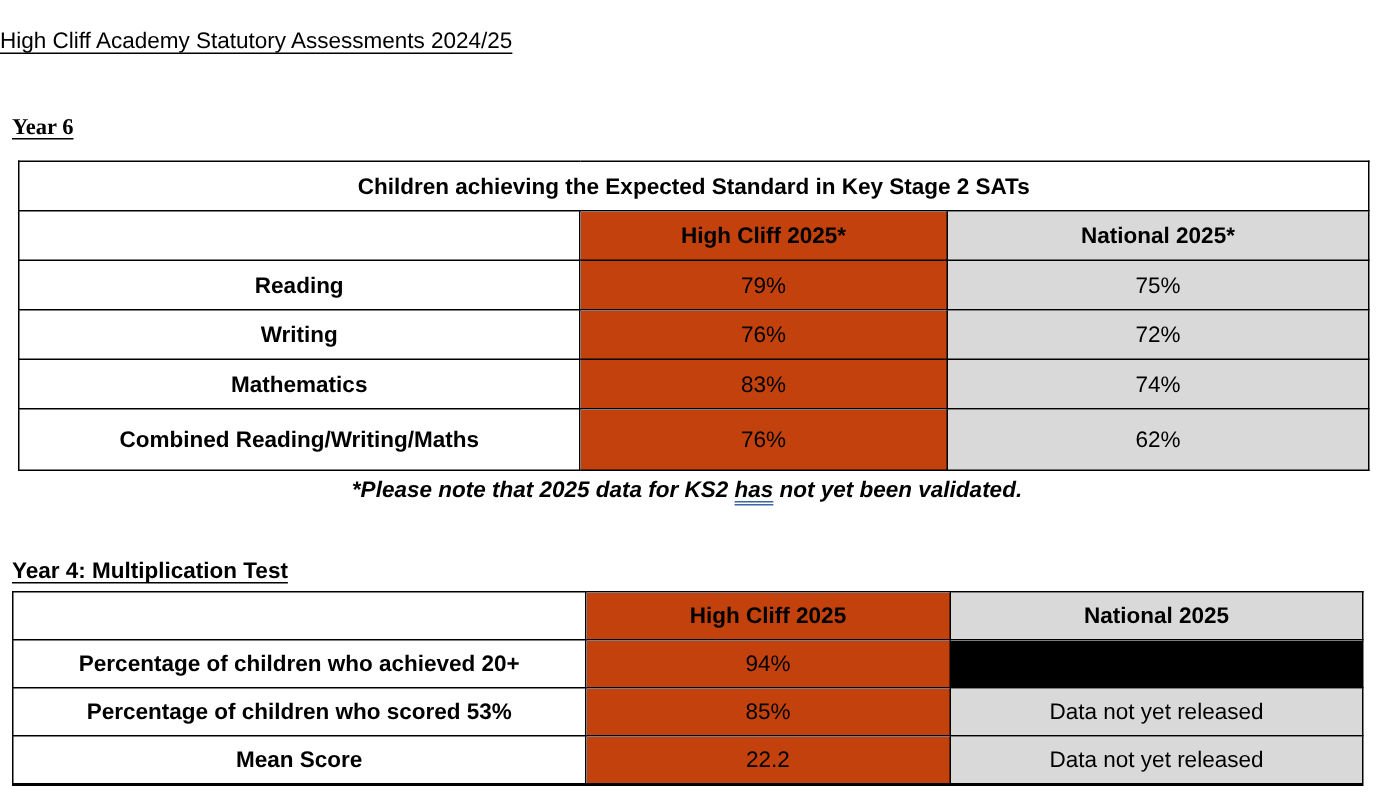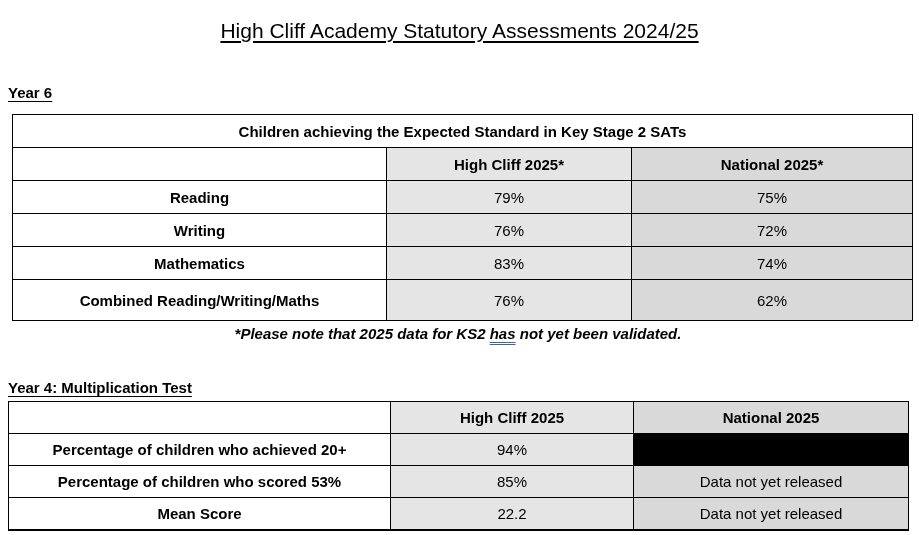--- a/index.html
+++ b/index.html
@@ -11,39 +11,38 @@
   }
   .page {
     position: relative;
     width: 919px;
     height: 535px;
     overflow: hidden;
     background: #ffffff;
   }
   .doc-title {
     margin-top: 19px;
-    text-align: center;
-    font-size: 21px;
+    font-size: 15px;
     font-weight: 400;
   }
   .doc-title span {
     text-decoration: underline;
     text-underline-offset: 3px;
   }
   .section-heading {
     margin: 0;
     padding-left: 8px;
     font-size: 15px;
     font-weight: 700;
   }
   .section-heading span {
     text-decoration: underline;
     text-underline-offset: 3px;
   }
-  .heading-year6 { margin-top: 41px; }
+  .heading-year6 { margin-top: 41px; font-family: Liberation Serif, serif; }
   .heading-year4 { margin-top: 37px; }
 
   table {
     border-collapse: collapse;
     table-layout: fixed;
     width: 900px;
     margin-left: 8px;
     font-size: 15px;
   }
   .table-ks2 { margin-top: 13px; margin-left: 12px; }
@@ -54,21 +53,21 @@
     vertical-align: middle;
     padding: 4px 4px;
     height: 23px;
     overflow: hidden;
     white-space: nowrap;
   }
   .table-ks2 td { height: 24px; }
   .caption-cell { font-weight: 700; }
   .col-header { font-weight: 700; }
   .row-label { font-weight: 700; }
-  .fill-highcliff { background: #e5e5e5; }
+  .fill-highcliff { background: #c2410c; }
   .fill-national { background: #d9d9d9; }
   .redacted {
     background: #000000;
     color: #000000;
   }
   .table-mult { border-bottom: 2px solid #000; }
 
   .footnote {
     margin-top: 4px;
     width: 900px;

